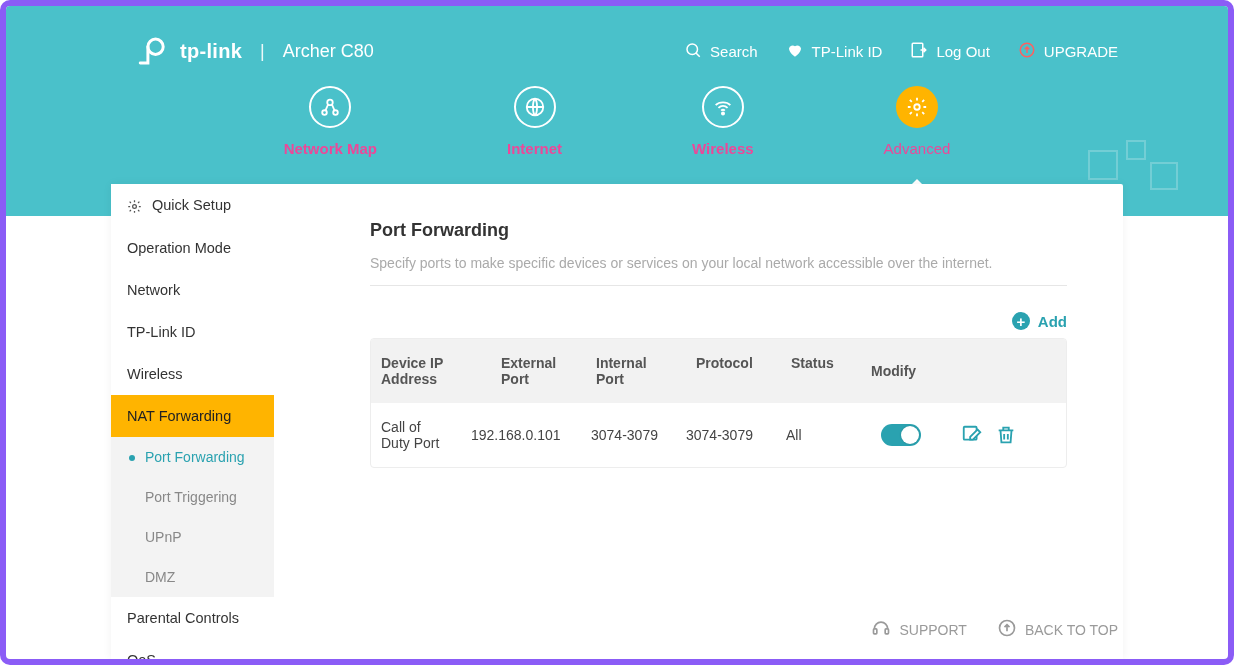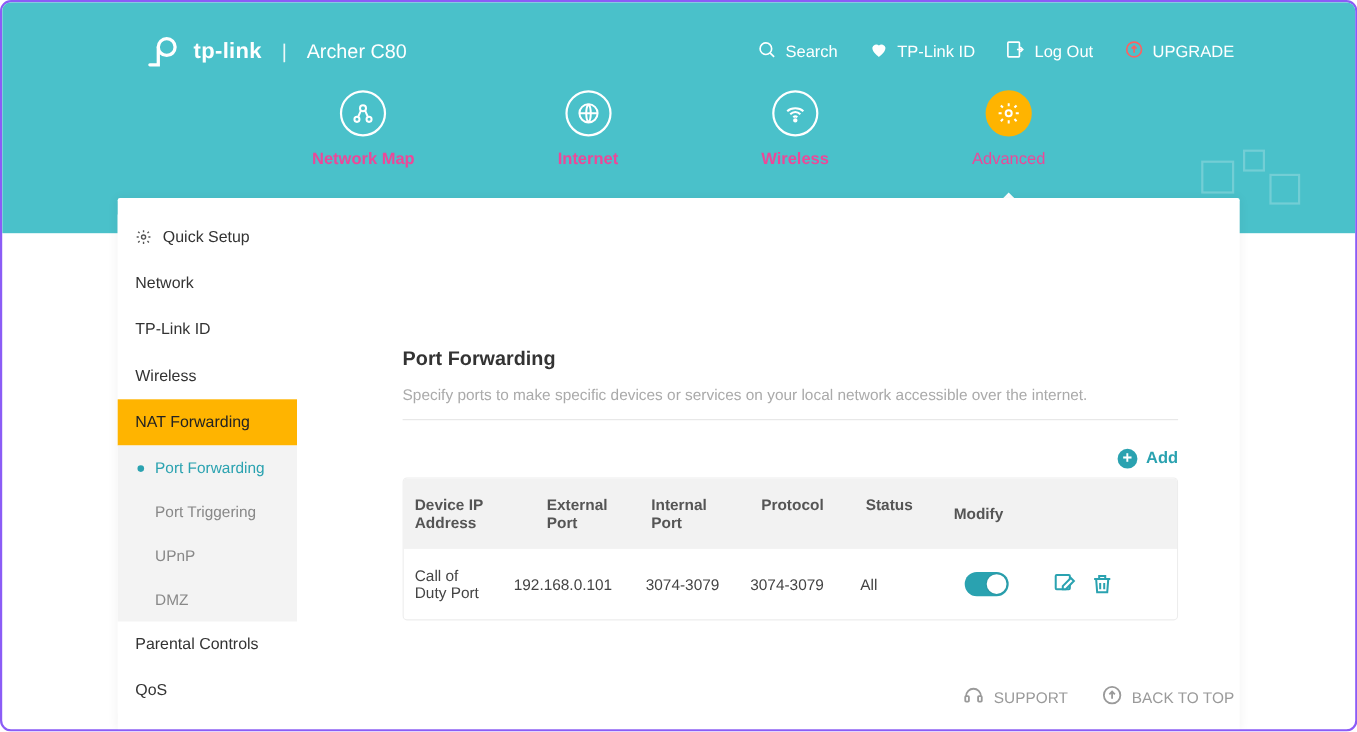--- a/index.html
+++ b/index.html
@@ -1,17 +1,17 @@
 <!DOCTYPE html>
 <html><head>
 <meta charset="utf-8">
 <style>
   * { box-sizing: border-box; margin: 0; padding: 0; }
   html, body { width: 1234px; height: 665px; font-family: Arial, Helvetica, sans-serif; background: #fff; overflow: hidden; }
-  .app { width: 1234px; height: 665px; border: 2px solid #8b5cf6; border-radius: 10px; overflow: hidden; position: relative; background: #fff; }
+  .app { width: 1234px; height: 665px; border: 6px solid #8b5cf6; border-radius: 10px; overflow: hidden; position: relative; background: #fff; }
 
   
   .band { position: absolute; left: 0; right: 0; top: 0; height: 210px; background: #4ac1ca; }
   .topbar { position: absolute; top: 28px; left: 130px; right: 110px; display: flex; align-items: center; justify-content: space-between; color: #fff; }
   .brand { display: flex; align-items: center; gap: 10px; }
   .brand .logo { width: 34px; height: 34px; }
   .brand-text { font-size: 20px; font-weight: 600; letter-spacing: .3px; }
   .brand-sep { margin-left: 8px; font-size: 18px; opacity: .9; }
   .brand-model { margin-left: 8px; font-size: 18px; }
   .toplinks { display: flex; align-items: center; gap: 28px; }
@@ -22,21 +22,21 @@
   .bignav { position: absolute; top: 80px; left: 0; right: 0; display: flex; justify-content: center; gap: 130px; }
   .navitem { display: flex; flex-direction: column; align-items: center; color: #ec4899; cursor: pointer; position: relative; }
   .navcircle { width: 42px; height: 42px; border: 2px solid #fff; border-radius: 50%; display: flex; align-items: center; justify-content: center; }
   .navcircle.active { background: #ffb400; border-color: #ffb400; }
   .navcircle svg { width: 22px; height: 22px; }
   .navlabel { margin-top: 12px; font-size: 15px; font-weight: 600; }
   .navitem.active .navlabel { font-weight: 400; }
   .navitem.active::after { content: ""; position: absolute; bottom: -36px; left: 50%; transform: translateX(-50%); width: 0; height: 0; border-left: 14px solid transparent; border-right: 14px solid transparent; border-bottom: 14px solid #fff; }
 
   
-  .card { position: absolute; top: 178px; left: 105px; right: 105px; bottom: 0; background: #fff; border-radius: 2px 2px 0 0; box-shadow: 0 0 10px rgba(0,0,0,0.06); display: flex; align-items: center; }
+  .card { position: absolute; top: 178px; left: 105px; right: 105px; bottom: 0; background: #fff; border-radius: 2px 2px 0 0; box-shadow: 0 0 10px rgba(0,0,0,0.06); display: flex; }
   .sidebar { width: 163px; background: #fff; }
   .s-item { padding: 13px 16px; font-size: 14.5px; color: #333; cursor: pointer; }
   .s-item.active { background: #ffb400; color: #222; font-weight: 500; }
   .sub-group { background: #f3f3f3; }
   .sub-item { padding: 12px 16px 12px 34px; font-size: 14px; color: #888; position: relative; cursor: pointer; }
   .sub-item.active { color: #2aa2b0; }
   .sub-item.active::before { content: ""; position: absolute; left: 18px; top: 18px; width: 6px; height: 6px; background: #2aa2b0; border-radius: 50%; }
   .s-item .gear { display:inline-flex; vertical-align:middle; margin-right:6px; }
 
   .main { flex: 1; padding: 36px 56px 0 96px; position: relative; }
@@ -173,20 +173,21 @@
   <div class="sidebar">
     <div class="s-item">
       <span class="gear">
             <svg width="15" height="15" viewBox="0 0 24 24" fill="none" stroke="#555" stroke-width="2">
               <circle cx="12" cy="12" r="3"></circle>
               <path d="M12 2v3M12 19v3M4.2 4.2l2.1 2.1M17.7 17.7l2.1 2.1M2 12h3M19 12h3M4.2 19.8l2.1-2.1M17.7 6.3l2.1-2.1"></path>
             </svg>
           </span>
       <span>Quick Setup</span>
     </div>
+    <div class="s-item"><span>Operation Mode</span></div>
     <div class="s-item"><span>Network</span></div>
     <div class="s-item"><span>TP-Link ID</span></div>
     <div class="s-item"><span>Wireless</span></div>
     <div class="s-item active"><span>NAT Forwarding</span></div>
     <div class="sub-group">
       <div class="sub-item active"><span>Port Forwarding</span></div>
       <div class="sub-item"><span>Port Triggering</span></div>
       <div class="sub-item"><span>UPnP</span></div>
       <div class="sub-item"><span>DMZ</span></div>
     </div>

